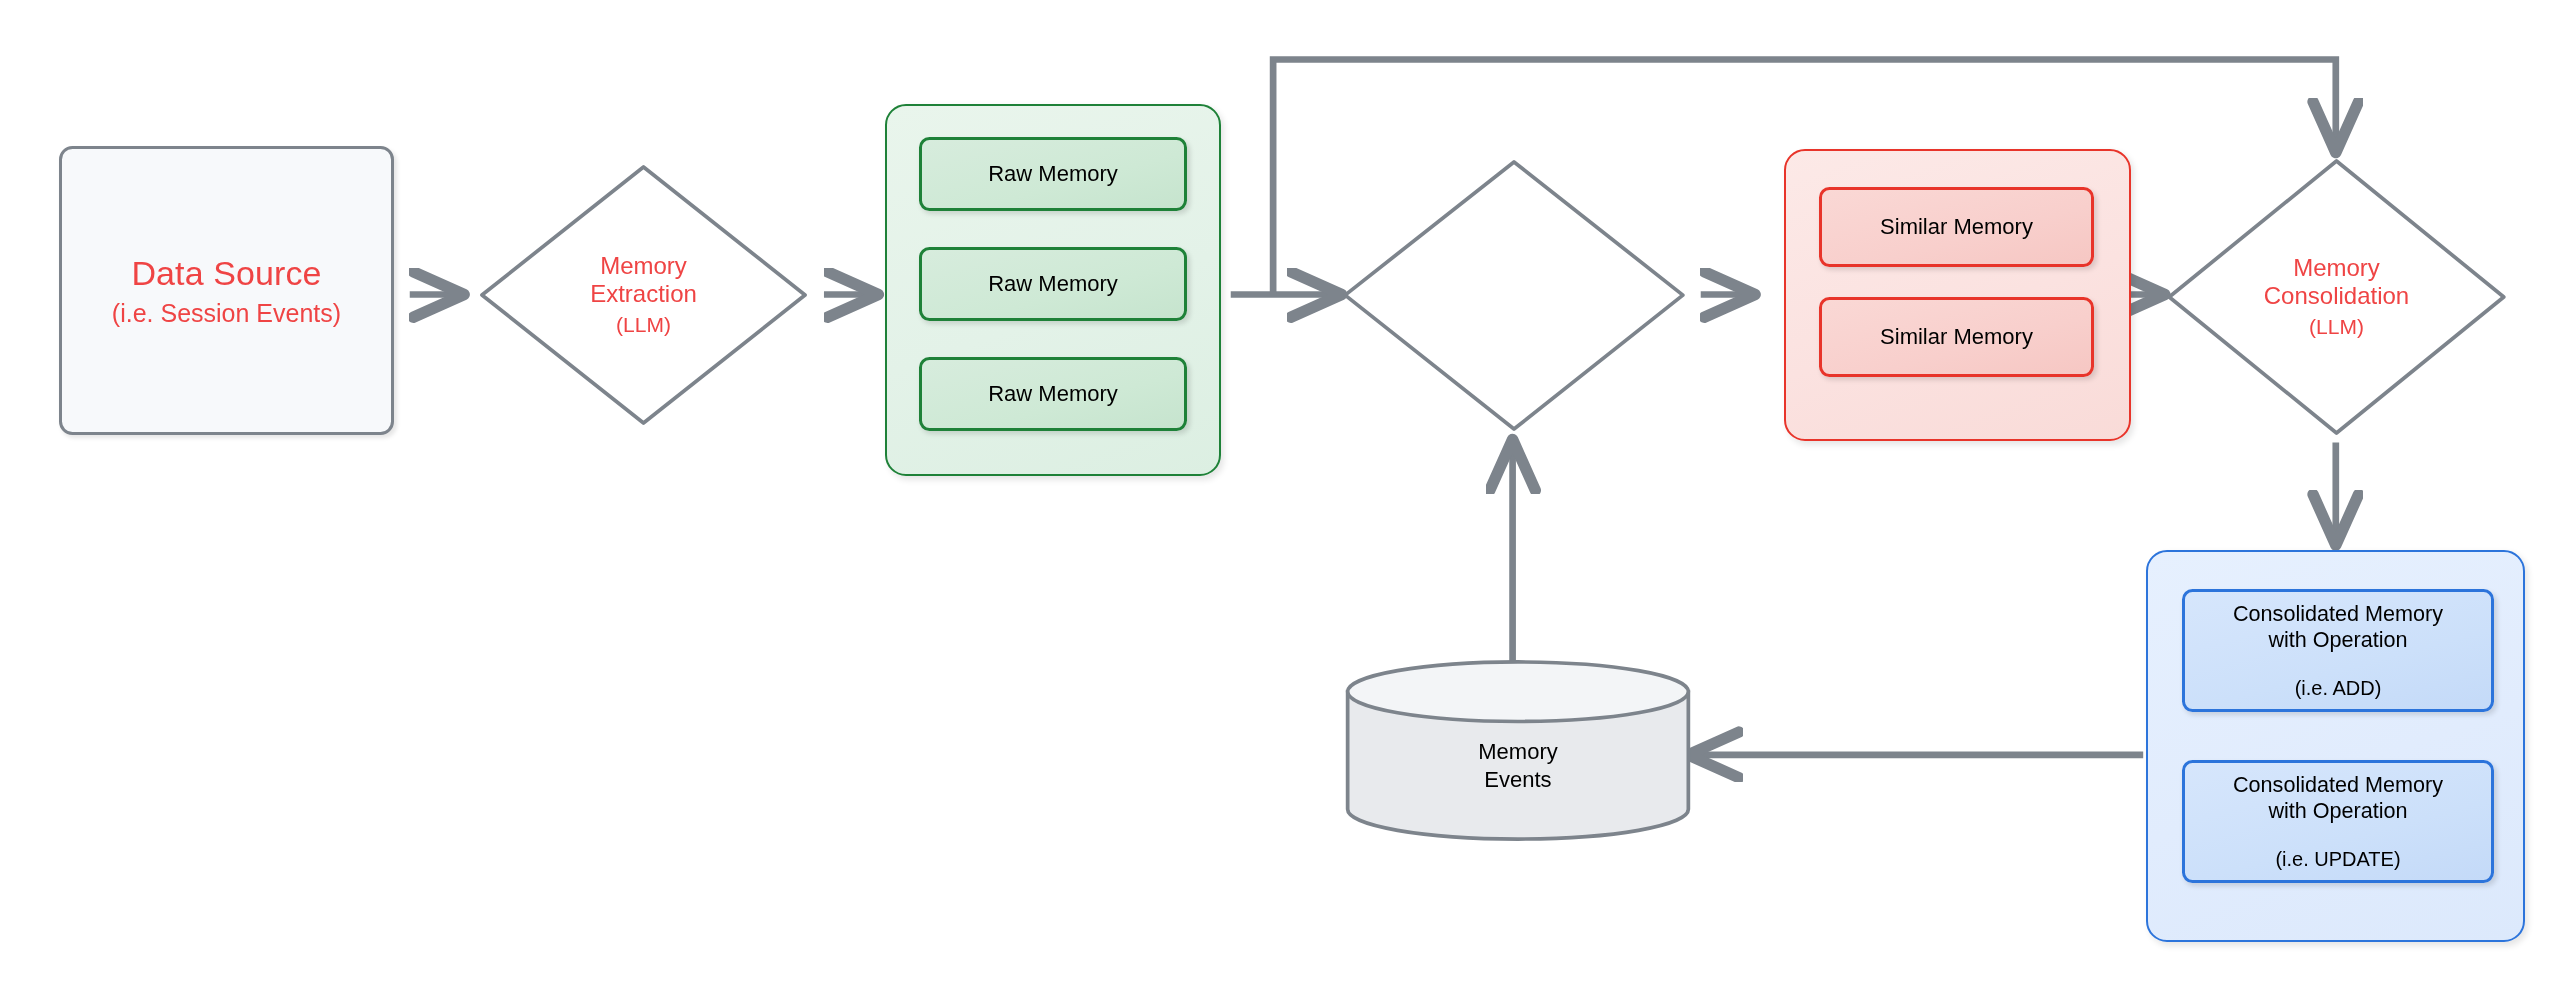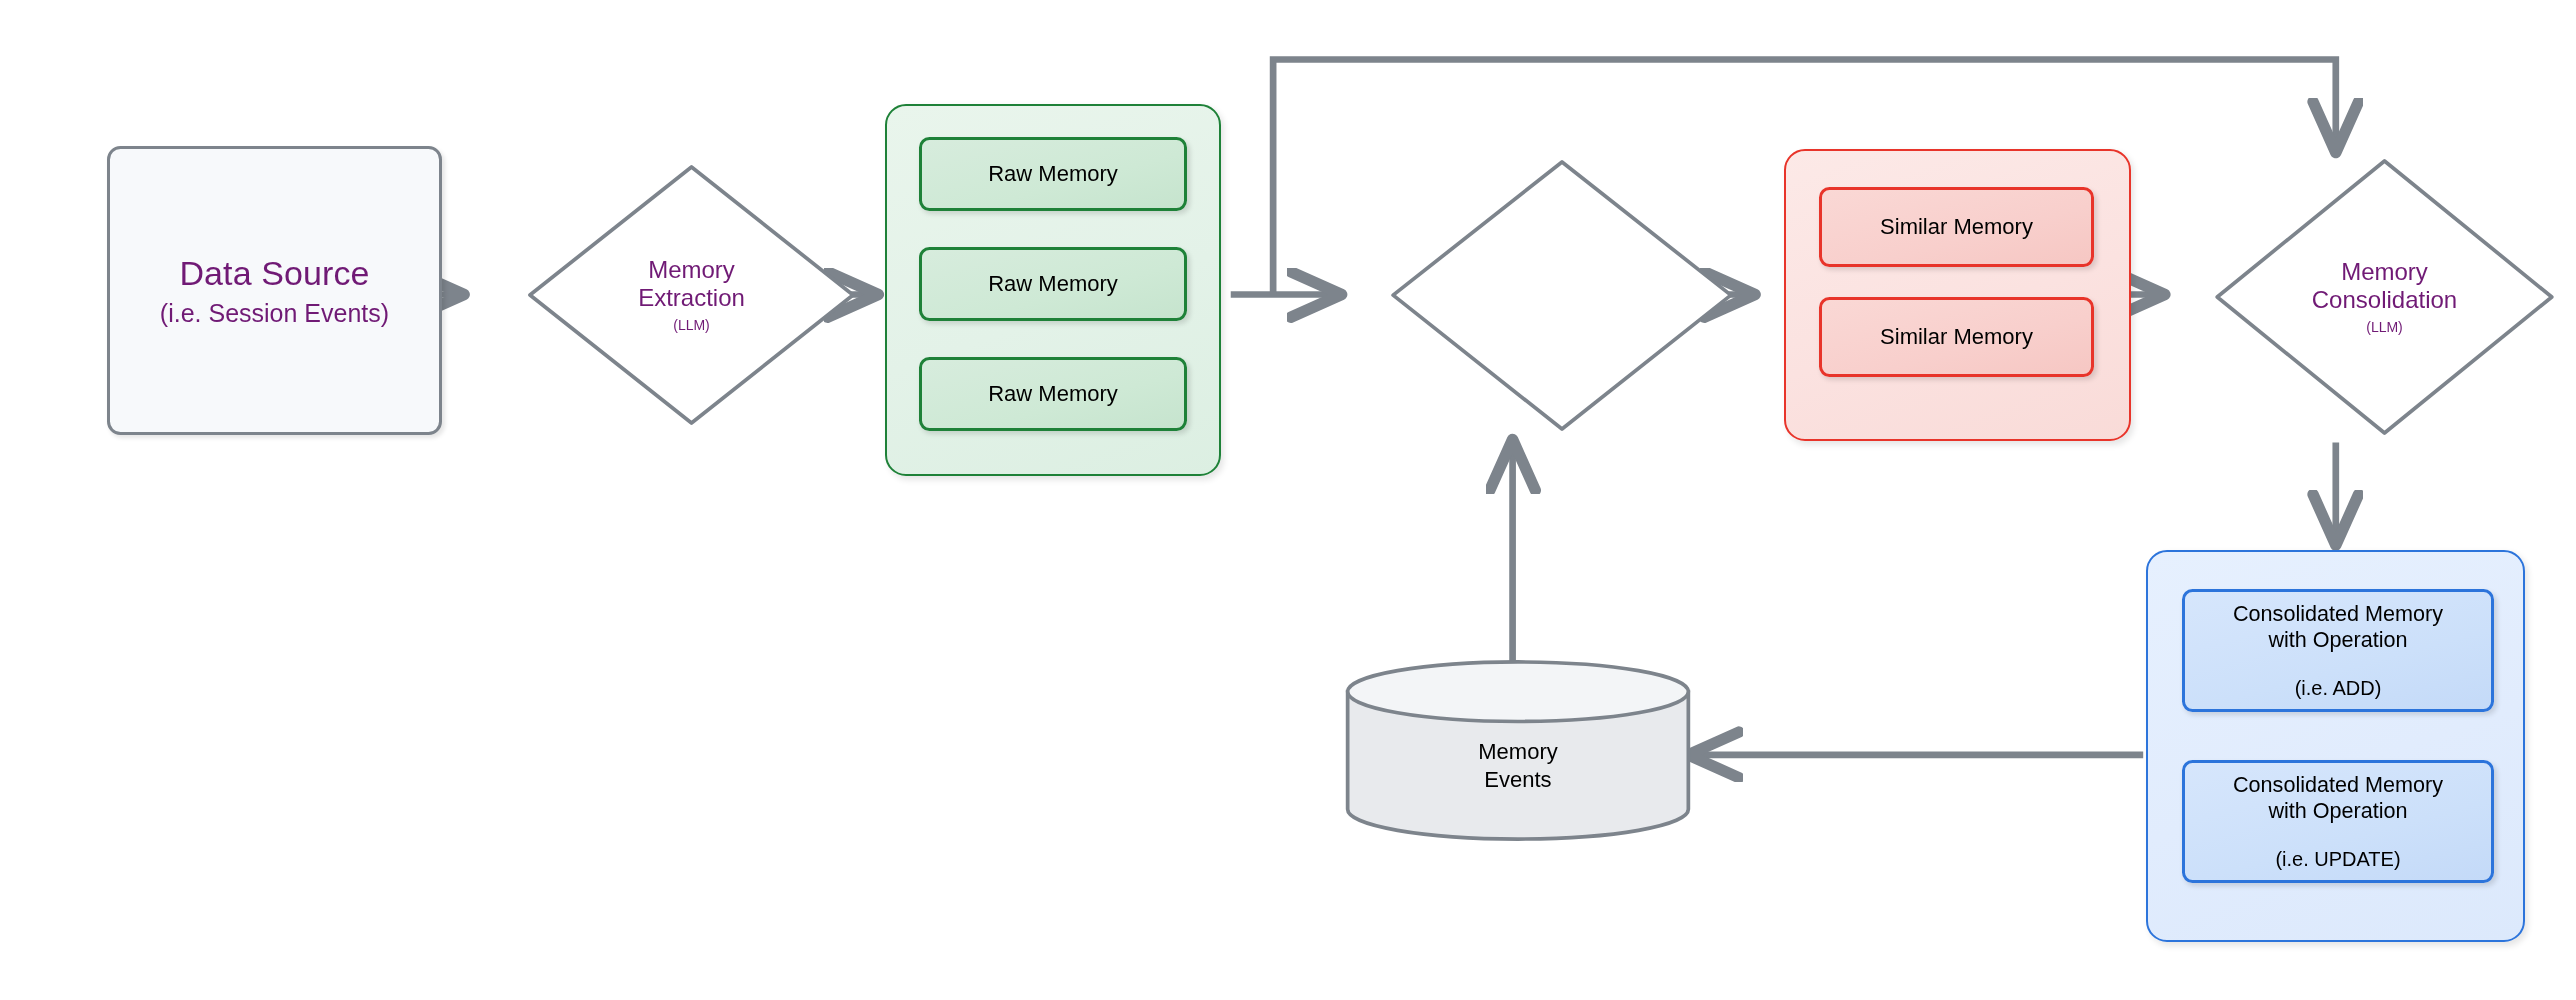--- a/index.html
+++ b/index.html
@@ -1,34 +1,34 @@
 <!DOCTYPE html>
 <html style="font-size:12px"><head>
 <meta charset="utf-8">
 <style>
   html,body{margin:0;padding:0;background:#ffffff;}
   body{font-family:"Liberation Sans",sans-serif;}
   #stage{position:relative;width:2576px;height:1001px;background:#ffffff;overflow:hidden;}
   #wires{position:absolute;left:0;top:0;width:2576px;height:1001px;pointer-events:none;}
 
   .node{position:absolute;box-sizing:border-box;display:flex;flex-direction:column;
-        align-items:center;justify-content:center;text-align:center;color:#701a75;margin-left:48px;}
+        align-items:center;justify-content:center;text-align:center;color:#ef4444;}
 
   
   .ds{border:3.7px solid #7D848C;border-radius:13.4px;background:#F7F9FB;
       box-shadow:2.2px 3px 4.5px rgba(0,0,0,.10);}
   .ds .t1{font-size:34px;letter-spacing:0.1px;margin-bottom:6px;}
   .ds .t2{font-size:25px;}
 
   
   .dia{background:transparent;}
   .dia svg{position:absolute;left:0;top:0;}
   .dia .lbl{position:relative;z-index:2;line-height:1.18;}
   .dia .lbl .big{font-size:24px;display:block;}
-  .dia .lbl .small{font-size:14px;display:block;margin-top:4.5px;}
+  .dia .lbl .small{font-size:21px;display:block;margin-top:4.5px;}
 
   
   .group{position:absolute;box-sizing:border-box;border-radius:21px;
          box-shadow:3px 3.7px 6.7px rgba(0,0,0,.10);}
   .group.green{border:2.2px solid #1E8138;
       background:linear-gradient(160deg,#E9F5EC 0%,#E3F2E8 55%,#DCEFE2 100%);}
   .group.red{border:2.2px solid #E8342A;
       background:linear-gradient(160deg,#FCE9E7 0%,#FBE2E0 55%,#F9DBD8 100%);}
   .group.blue{border:2.2px solid #2C74DB;
       background:linear-gradient(160deg,#E6F0FE 0%,#E1ECFD 55%,#DCE9FC 100%);}

